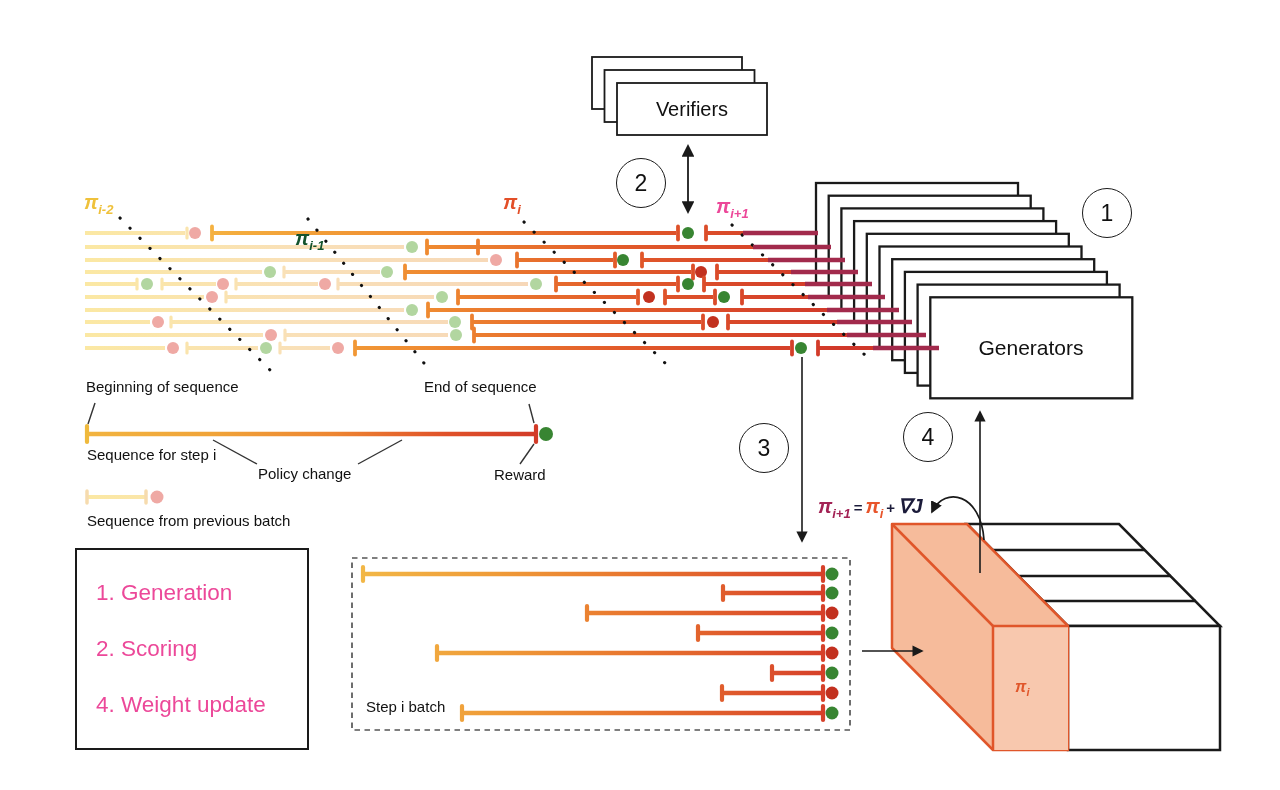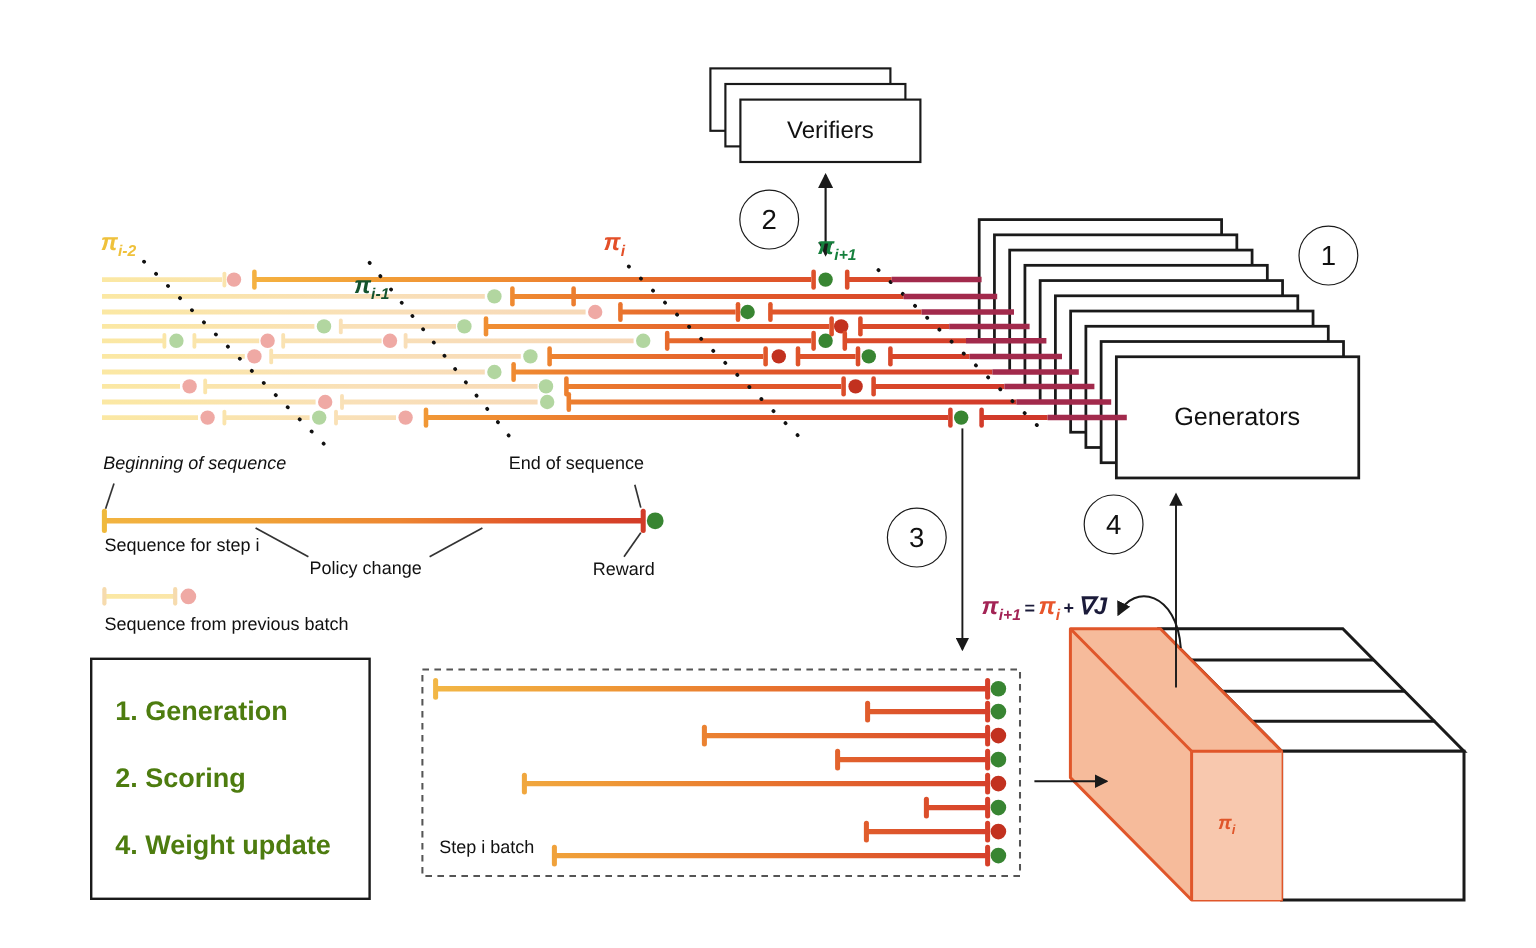--- a/index.html
+++ b/index.html
@@ -10,21 +10,21 @@
   .circle-num{position:absolute;width:50px;height:50px;border:1.8px solid #1a1a1a;border-radius:50%;
               display:flex;align-items:center;justify-content:center;font-size:23px;color:#111;background:#fff;box-sizing:border-box;}
   .small{font-size:15px;}
   .policy{position:absolute;font-weight:bold;font-style:italic;font-size:20px;line-height:1;}
   .policy sub{font-size:13px;font-weight:bold;font-style:italic;}
   .formula{position:absolute;font-size:20px;font-weight:bold;font-style:italic;line-height:1;margin-top:32px;}
   .formula sub{font-size:13px;}
   .formula .op{font-size:15px;font-style:normal;padding:0 3px;}
   .steps{position:absolute;left:75px;top:548px;width:211px;height:198px;border:2px solid #1a1a1a;
          display:flex;flex-direction:column;justify-content:space-evenly;padding-left:19px;box-sizing:content-box;}
-  .steps div{font-size:22.5px;color:#4d7c0f;font-weight:bold;}
+  .steps div{font-size:22.5px;color:#ec4899;}
   .slab-pi{position:absolute;font-weight:bold;font-style:italic;font-size:16px;}
   .slab-pi sub{font-size:11px;font-weight:bold;font-style:italic;}
 </style>
 </head>
 <body>
 
 <div id="stage">
   <svg id="diagram" width="1280" height="790" viewBox="0 0 1280 790">
       <defs>
         <linearGradient id="gBright" gradientUnits="userSpaceOnUse" x1="85" y1="0" x2="850" y2="0">
@@ -305,21 +305,21 @@
     </svg>
 
   <div class="boxlabel" style="left:617px;top:83px;width:150px;height:52px;font-size:20px;">Verifiers</div>
   <div class="boxlabel" style="left:930px;top:297px;width:202px;height:101px;font-size:21px;">Generators</div>
 
   <div class="circle-num" style="left:1082px;top:188px;">1</div>
   <div class="circle-num" style="left:616px;top:158px;">2</div>
   <div class="circle-num" style="left:739px;top:423px;">3</div>
   <div class="circle-num" style="left:903px;top:412px;">4</div>
 
-  <div class="overlay small" style="left:86px;top:378px;font-style:italic;">Beginning of sequence</div>
+  <div class="overlay small" style="left:86px;top:378px;">Beginning of sequence</div>
   <div class="overlay small" style="left:424px;top:378px;">End of sequence</div>
   <div class="overlay small" style="left:87px;top:446px;">Sequence for step i</div>
   <div class="overlay small" style="left:258px;top:465px;">Policy change</div>
   <div class="overlay small" style="left:494px;top:466px;">Reward</div>
   <div class="overlay small" style="left:87px;top:512px;">Sequence from previous batch</div>
 
   <div class="overlay small" style="left:366px;top:698px;">Step i batch</div>
 
   <div class="steps">
     <div>1. Generation</div>
@@ -330,14 +330,14 @@
   <div class="formula" style="left:818px;top:464px;">
     <span id="f-next" style="color: rgb(163, 35, 85);"><span>π</span><sub>i+1</sub></span><span id="f-eq" class="op" style="color: rgb(27, 27, 58);">=</span><span id="f-cur" style="color: rgb(232, 85, 43);"><span>π</span><sub>i</sub></span><span id="f-plus" class="op" style="color: rgb(27, 27, 58);">+</span><span id="f-grad" style="color: rgb(27, 27, 58);">∇J</span>
   </div>
 
   <div class="slab-pi" id="slab-pi" style="left: 1015px; top: 678px; color: rgb(224, 86, 42);">
     <span>π</span><sub>i</sub>
   </div>
 <div class="policy" style="left: 84px; top: 192px; color: rgb(239, 193, 59);"><span>π</span><sub>i-2</sub></div>
     <div class="policy" style="left: 295px; top: 192px; color: #14532d; margin-top: 36px;"><span>π</span><sub>i-1</sub></div>
     <div class="policy" style="left: 503px; top: 192px; color: rgb(227, 79, 40);"><span>π</span><sub>i</sub></div>
-    <div class="policy" style="left: 681px; top: 196px; color: #15803d;"><span>π</span><sub>i+1</sub></div>
+    <div class="policy" style="left: 716px; top: 196px; color: #ec4899;"><span>π</span><sub>i+1</sub></div>
   </div>
 
 </body></html>

